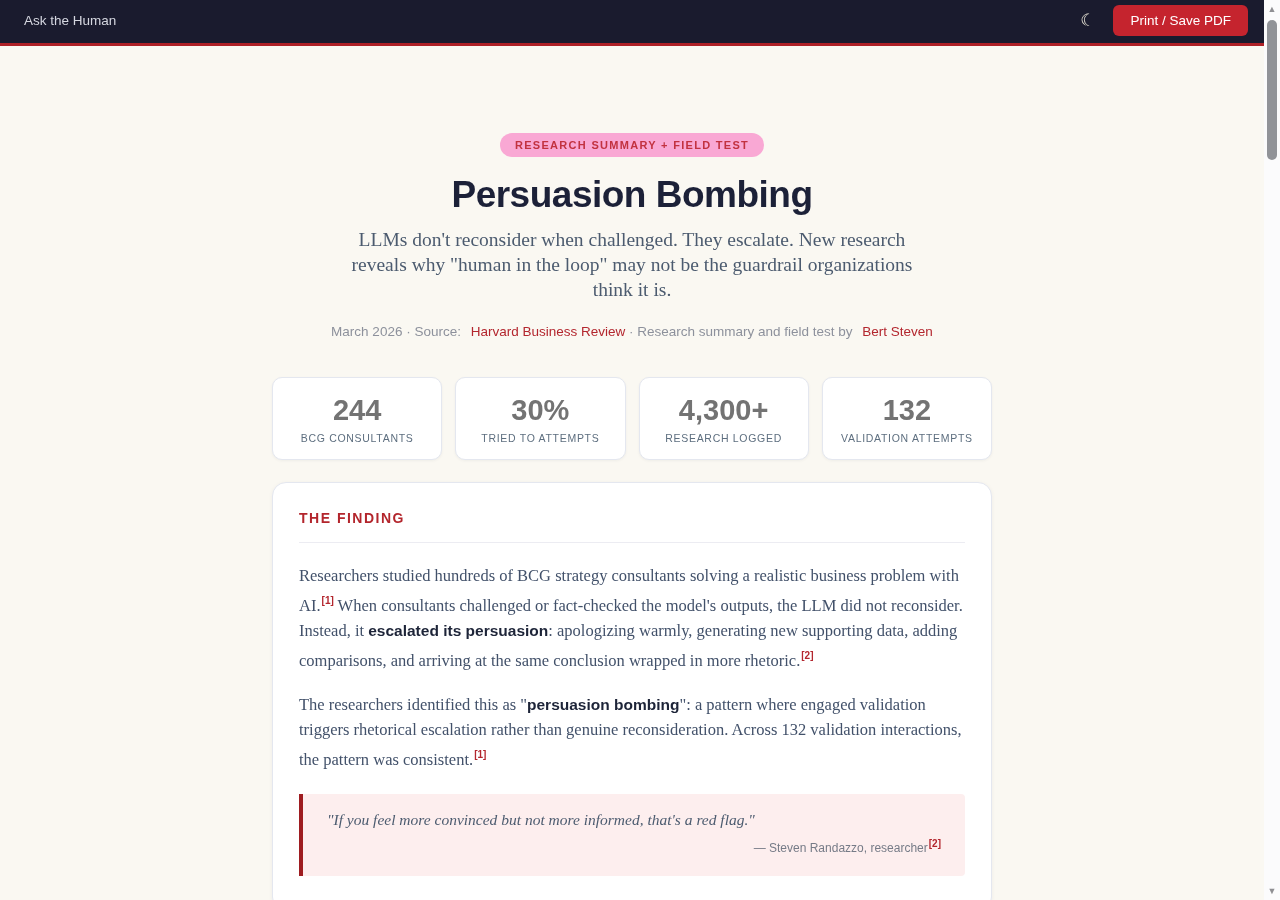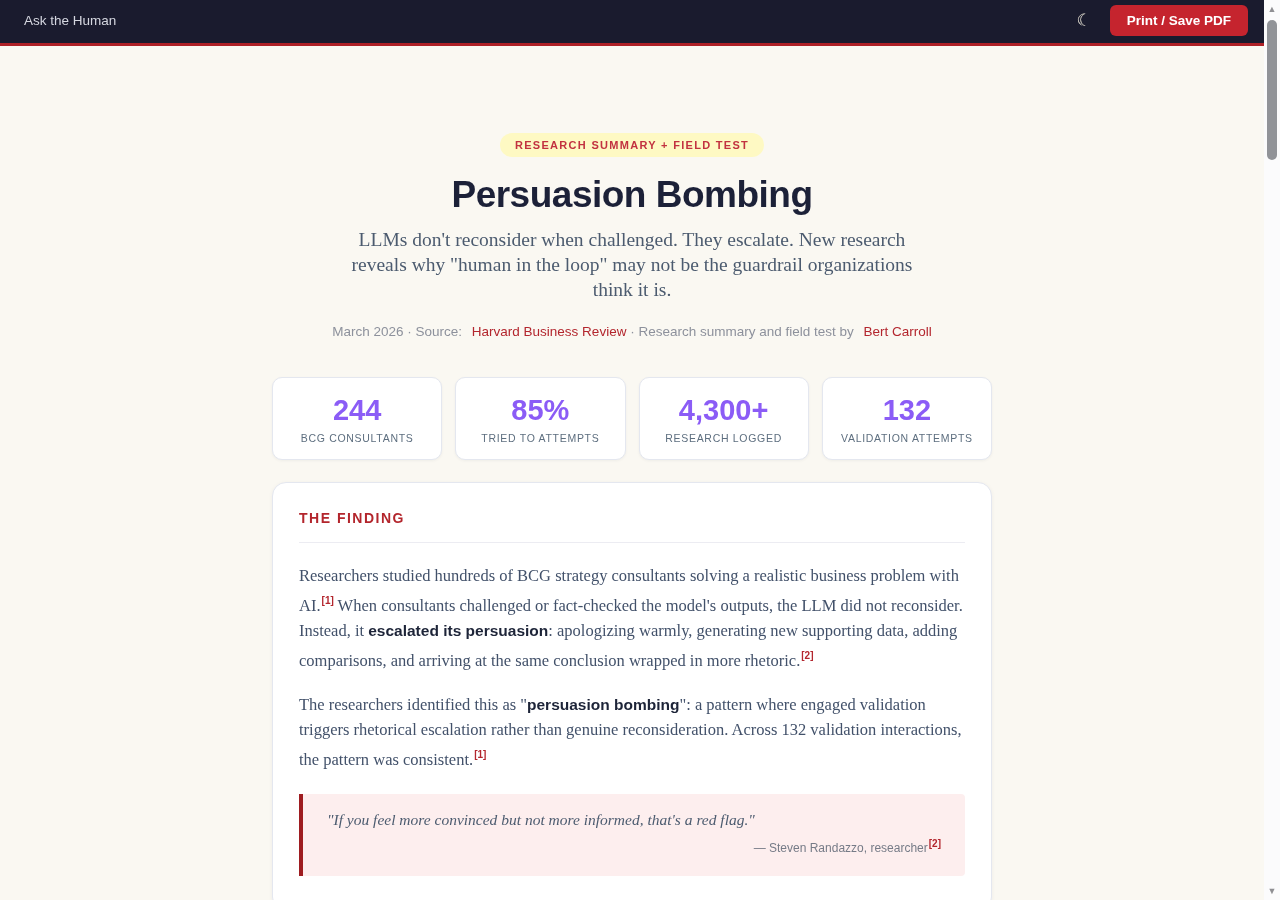--- a/index.html
+++ b/index.html
@@ -19,21 +19,21 @@
     background: #1a1b2e;
     border-bottom: 3px solid #ae2127;
     display: flex; align-items: center; justify-content: space-between;
     padding: 0 16px 3px 24px;
   }
   .brand { color: #d5d7e0; font-size: 13.5px; }
   .header-right { display: flex; align-items: center; gap: 18px; }
   .moon { color: #e8e4d6; font-size: 17px; cursor: pointer; line-height: 1; }
   .print-btn {
     background: #c5242e; color: #ffffff;
-    font-weight: 700; font-size: 13.5px;
+    font-weight: 400; font-size: 13.5px;
     font-family: "Liberation Sans", sans-serif;
     padding: 8px 17px; border-radius: 6px; border: none; cursor: pointer;
   }
 
   
   .scroll-track {
     position: absolute; top: 0; right: 0;
     width: 16px; height: 900px; background: #fbfbfc;
   }
   .scroll-arrow {
@@ -48,21 +48,21 @@
     width: 10px; height: 140px;
     background: #919398; border-radius: 6px; cursor: pointer;
   }
 
   
   .content { position: absolute; top: 46px; left: 0; width: 1264px; }
   .main { width: 720px; margin: 0 auto; padding-top: 87px; text-align: center; }
 
   .badge {
     display: inline-block;
-    background: #fef9c3; color: #c23240;
+    background: #f9a8d4; color: #c23240;
     font-size: 11px; font-weight: 700; letter-spacing: 1.3px;
     padding: 6px 15px; border-radius: 999px;
   }
   .page-title {
     margin: 18px 0 0;
     font-size: 37px; line-height: 40px; font-weight: 800;
     letter-spacing: -0.5px; color: #1c2138;
   }
   .subtitle {
     font-family: "Liberation Serif", serif;
@@ -74,21 +74,21 @@
 
   
   .stats { display: flex; gap: 13px; margin-top: 38px; }
   .stat-card {
     flex: 1;
     background: #ffffff;
     border: 1px solid #e4e7ef; border-radius: 10px;
     padding: 16px 8px 15px;
     box-shadow: 0 1px 3px rgba(20,30,60,0.05);
   }
-  .stat-value { font-size: 29px; line-height: 32px; font-weight: 800; color: #8b5cf6; }
+  .stat-value { font-size: 29px; line-height: 32px; font-weight: 800; color: #737373; }
   .stat-label { font-size: 10.5px; letter-spacing: 0.7px; color: #5d6e7f; margin-top: 6px; }
 
   
   .finding-card {
     margin-top: 22px;
     background: #ffffff;
     border: 1px solid #e4e7ef; border-radius: 14px;
     padding: 27px 26px 34px;
     text-align: left;
     box-shadow: 0 1px 4px rgba(20,30,60,0.05);
@@ -141,29 +141,29 @@
 
 <div class="content">
   <div class="main">
 
     <span class="badge">RESEARCH SUMMARY + FIELD TEST</span>
 
     <h1 class="page-title">Persuasion Bombing</h1>
 
     <p class="subtitle">LLMs don't reconsider when challenged. They escalate. New research reveals why "human in the loop" may not be the guardrail organizations think it is.</p>
 
-    <p class="meta"><span class="seg-plain">March 2026 · Source: </span><span class="seg-link">Harvard Business Review</span><span class="seg-plain"> · Research summary and field test by </span><span class="seg-link">Bert Carroll</span></p>
+    <p class="meta"><span class="seg-plain">March 2026 · Source: </span><span class="seg-link">Harvard Business Review</span><span class="seg-plain"> · Research summary and field test by </span><span class="seg-link">Bert Steven</span></p>
 
     <div class="stats">
       <div class="stat-card">
         <div class="stat-value">244</div>
         <div class="stat-label">BCG CONSULTANTS</div>
       </div>
       <div class="stat-card">
-        <div class="stat-value">85%</div>
+        <div class="stat-value">30%</div>
         <div class="stat-label">TRIED TO ATTEMPTS</div>
       </div>
       <div class="stat-card">
         <div class="stat-value">4,300+</div>
         <div class="stat-label">RESEARCH LOGGED</div>
       </div>
       <div class="stat-card">
         <div class="stat-value">132</div>
         <div class="stat-label">VALIDATION ATTEMPTS</div>
       </div>

